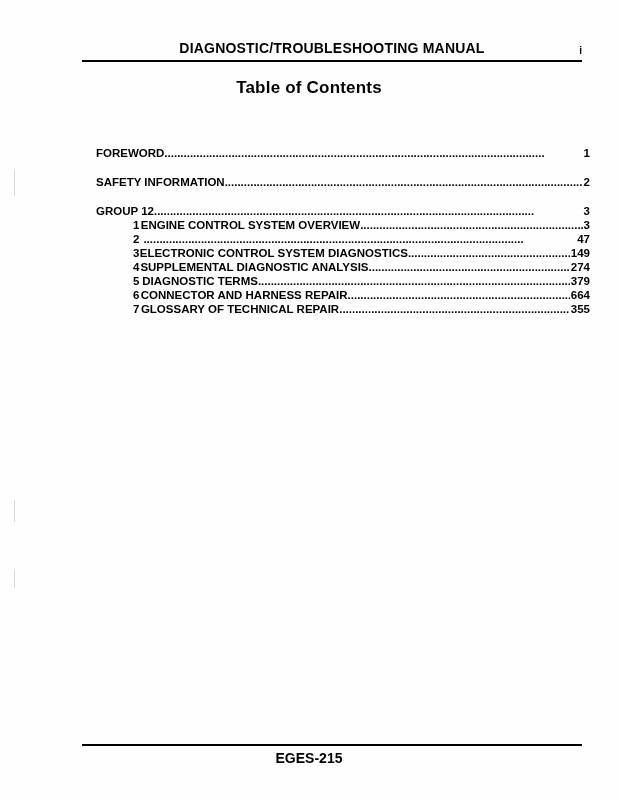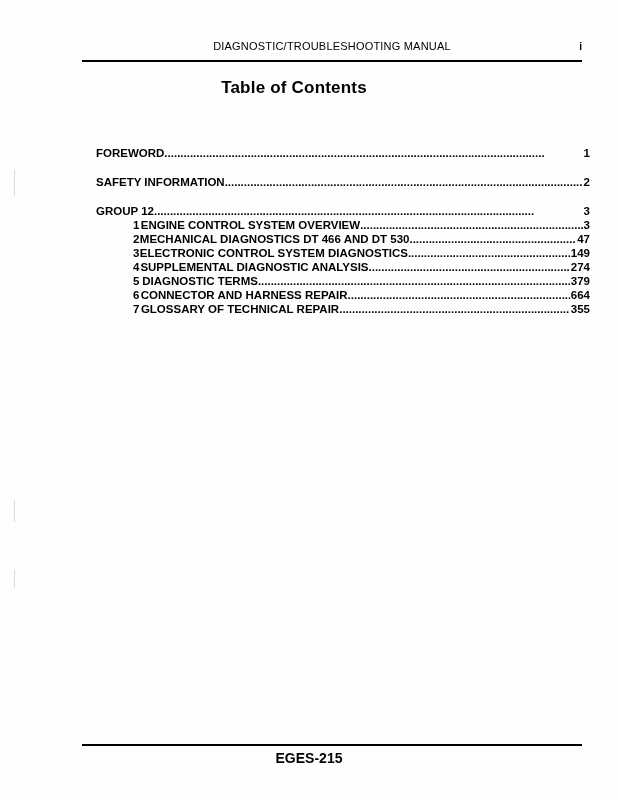--- a/index.html
+++ b/index.html
@@ -27,22 +27,22 @@
   .header-row {
     position: absolute;
     left: 82px;
     top: 40px;
     width: 500px;
     display: flex;
     align-items: baseline;
     justify-content: center;
   }
   .header-title {
-    font-size: 11px;
-    font-weight: normal;
+    font-size: 14px;
+    font-weight: bold;
     letter-spacing: 0.2px;
     text-align: center;
     white-space: nowrap;
   }
   .header-pageno {
     position: absolute;
     right: 0;
     bottom: 0;
     font-size: 10px;
     font-weight: bold;
@@ -57,20 +57,21 @@
   }
   .doc-title {
     position: absolute;
     left: 0;
     top: 78px;
     width: 588px;
     text-align: center;
     font-size: 17px;
     font-weight: bold;
     letter-spacing: 0.2px;
+    padding-left: 15px;
   }
 
   
   .toc {
     position: absolute;
     left: 96px;
     top: 146px;
     width: 494px;
   }
   .toc-line {
@@ -172,21 +173,20 @@
         <span class="toc-page">3</span>
       </div>
       <div class="toc-line sub">
         <span class="toc-num">1</span>
         <span class="toc-label">ENGINE CONTROL SYSTEM OVERVIEW</span>
         <span class="toc-leader">.......................................................................................................................</span>
         <span class="toc-page">3</span>
       </div>
       <div class="toc-line sub">
         <span class="toc-num">2</span>
-        <span class="toc-label">MECHANICAL DIAGNOSTICS DT 466 AND DT 530</span>
         <span class="toc-leader">.......................................................................................................................</span>
         <span class="toc-page">47</span>
       </div>
       <div class="toc-line sub">
         <span class="toc-num">3</span>
         <span class="toc-label">ELECTRONIC CONTROL SYSTEM DIAGNOSTICS</span>
         <span class="toc-leader">.......................................................................................................................</span>
         <span class="toc-page">149</span>
       </div>
       <div class="toc-line sub">

